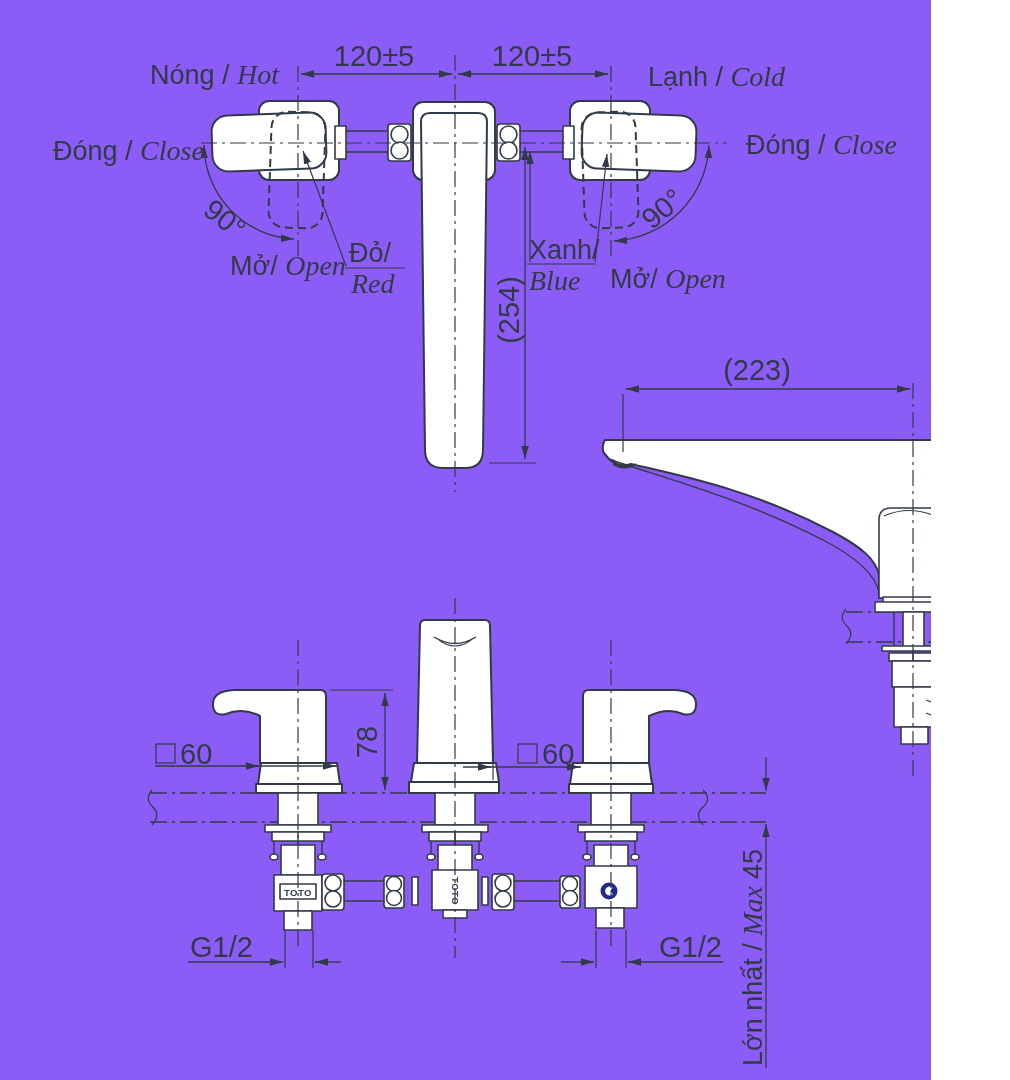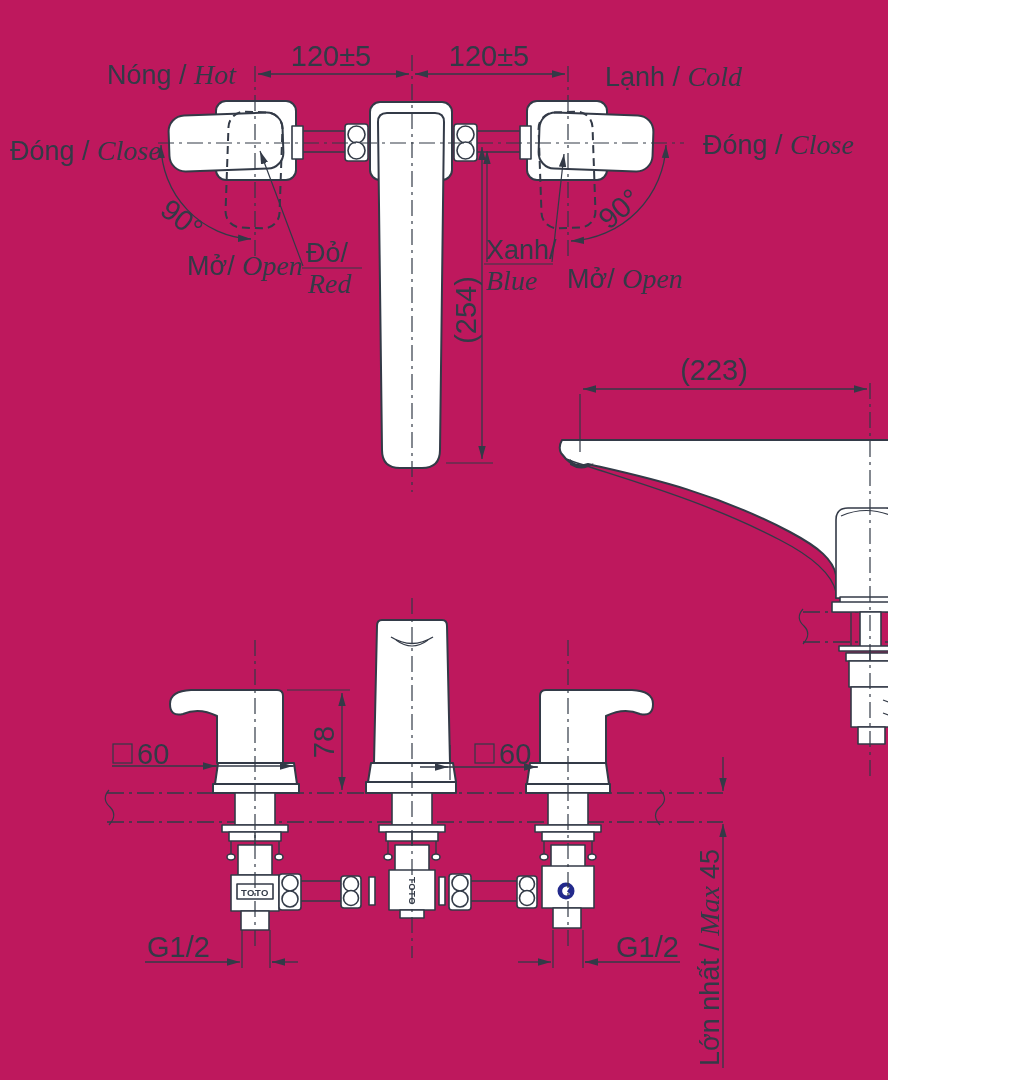--- a/index.html
+++ b/index.html
@@ -1,17 +1,17 @@
 <!DOCTYPE html>
 <html><head>
 <meta charset="utf-8">
 <style>
   html,body{margin:0;padding:0;background:#ffffff;}
-  .stage{position:relative;width:888px;height:1080px;background:#be185d;overflow:hidden;
-         font-family:"Liberation Sans", sans-serif;}
+  .stage{position:relative;width:888px;height:1080px;background:#8b5cf6;overflow:hidden;
+         font-family:"Liberation Sans", sans-serif;padding-left:43px;}
   svg{display:block;}
   .part{fill:#ffffff;stroke:#333a47;stroke-width:2;stroke-linejoin:round;}
   .part2{fill:#ffffff;stroke:#333a47;stroke-width:1.6;stroke-linejoin:round;}
   .ln2{fill:none;stroke:#333a47;stroke-width:1.4;}
   .thin{fill:none;stroke:#333a47;stroke-width:1.2;}
   .cl{fill:none;stroke:#333a47;stroke-width:1.2;stroke-dasharray:16 5 3 5;}
   .ph{fill:none;stroke:#333a47;stroke-width:1.4;stroke-dasharray:17 5 3 5;}
   .dash{fill:none;stroke:#333a47;stroke-width:2;stroke-dasharray:8 5;stroke-linejoin:round;}
   .dim{fill:none;stroke:#333a47;stroke-width:1.3;}
   text{fill:#333a47;}

